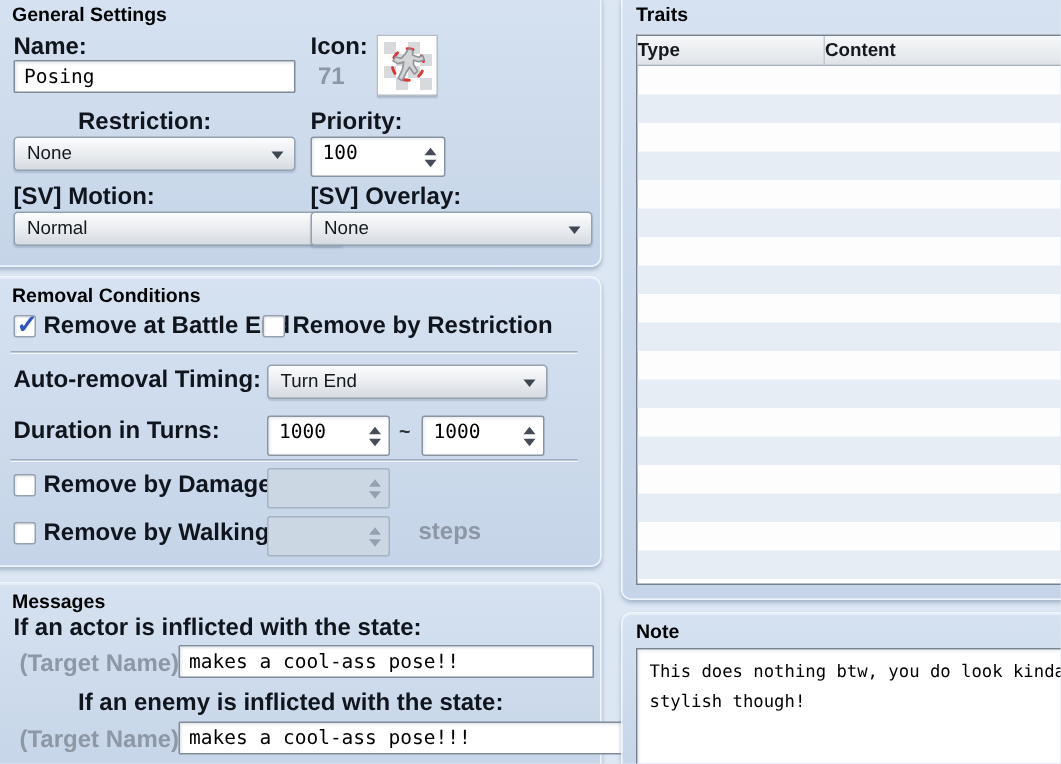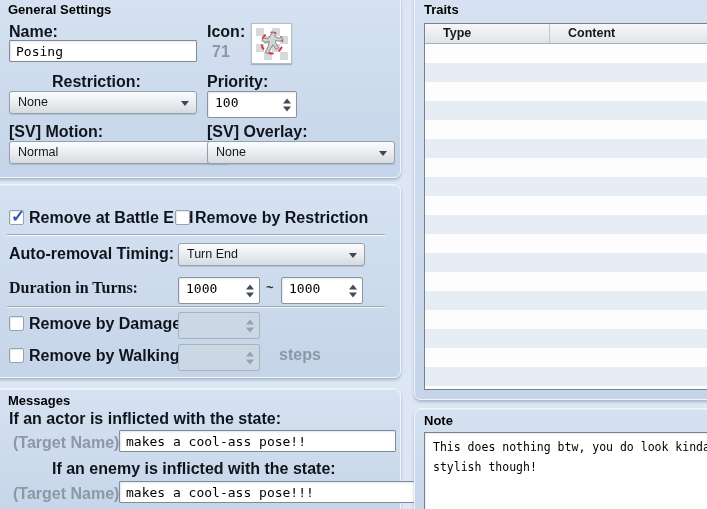--- a/index.html
+++ b/index.html
@@ -33,21 +33,21 @@
   .cb.checked::after{content:"\2713";position:absolute;left:1px;top:-5px;font-size:17px;
     font-weight:700;color:var(--check-accent,#2d57c0);}
   .divider{position:absolute;height:1px;background:#9dabbb;box-shadow:0 1px 0 rgba(255,255,255,0.75);}
   .iconbtn{position:absolute;width:41px;height:41px;box-sizing:border-box;background:#fff;
     border:1px solid #b3bdc8;box-shadow:0 1px 1px rgba(60,80,105,0.3);
     display:flex;align-items:center;justify-content:center;padding:0;}
   .ttable{position:absolute;background:#fdfdfe;border:1px solid #76828f;border-right:none;
     box-sizing:border-box;overflow:hidden;}
   .thead{height:19px;display:flex;background:linear-gradient(180deg,#f6f7f9 0%,#e9ecef 60%,#dfe3e8 100%);
     border-bottom:1px solid #a8b1bb;}
-  .th{font-size:12.5px;font-weight:600;color:#15191f;line-height:19px;padding-left:18px;box-sizing:border-box;}
+  .th{font-size:12.5px;font-weight:600;color:#15191f;line-height:19px;box-sizing:border-box;}
   .th.c1{width:125px;border-right:1px solid #c3c9d0;}
   .th.c2{flex:1;}
   .trow{height:19px;}
   .trow:nth-child(even){background:#e7edf4;}
   .notearea{position:absolute;background:#fff;border:1px solid #76828f;box-sizing:border-box;
     font-family:"DejaVu Sans Mono",monospace;font-size:11.5px;line-height:20px;color:#000;
     padding:4px 8px;white-space:pre;overflow:hidden;box-shadow:inset 1px 1px 2px rgba(20,40,70,0.1);}
   .tilde{position:absolute;font-size:13px;font-weight:600;color:#2a2f36;}
 </style>
 </head>
@@ -103,36 +103,37 @@
   </div>
 
   <div class="lbl" style="left:214px;top:130px;">[SV] Overlay:</div>
   <div class="sel" style="left:214px;top:146px;width:188px;">
     <span>None</span>
     <span class="sel-arr"></span>
   </div>
 </div>
 
 <div class="gbox" style="left:-8px;top:184px;width:407px;height:192px;">
+  <div class="gtitle" style="left:15px;top:4px;">Removal Conditions</div>
 
   <div class="cb checked" style="left:16px;top:25px;"></div>
   <div class="lbl" style="left:36px;top:26px;">Remove at Battle End</div>
 
   <div class="cb" style="left:182px;top:25px;"></div>
   <div class="lbl" style="left:202px;top:26px;">Remove by Restriction</div>
 
   <div class="divider" style="left:14px;top:49px;width:378px;"></div>
 
   <div class="lbl" style="left:16px;top:62px;">Auto-removal Timing:</div>
   <div class="sel" style="left:185px;top:58px;width:187px;">
     <span>Turn End</span>
     <span class="sel-arr"></span>
   </div>
 
-  <div class="lbl" style="left:16px;top:96px;font-family:Liberation Serif, serif;">Duration in Turns:</div>
+  <div class="lbl" style="left:16px;top:96px;">Duration in Turns:</div>
   <div class="spin" style="left:185px;top:92px;width:82px;">
     <span>1000</span>
     <span class="sparr">
       <span class="tri-up"></span>
         <span class="tri-down"></span>
     </span>
   </div>
   <div class="tilde" style="left:273px;top:95px;">~</div>
   <div class="spin" style="left:288px;top:92px;width:82px;">
     <span>1000</span>

